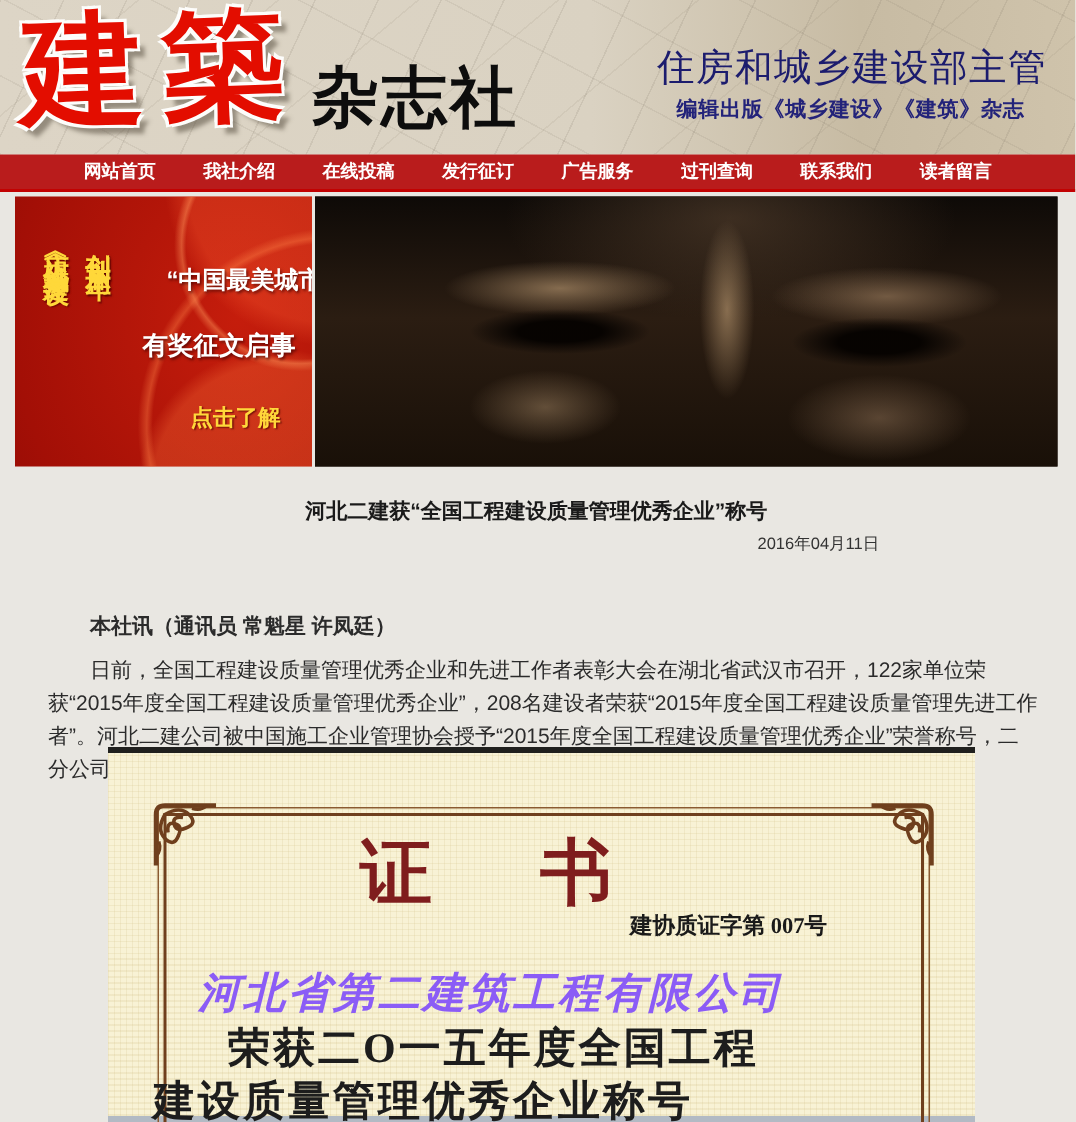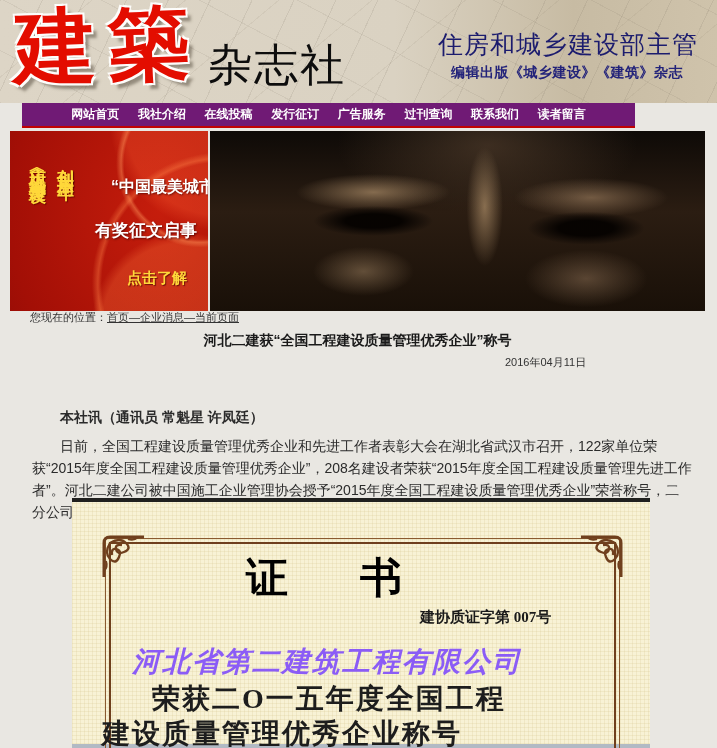--- a/index.html
+++ b/index.html
@@ -18,38 +18,37 @@
   }
   .logo-main {
     position:absolute; left:14px; top:-4px;
     font-family:"Liberation Serif", serif; font-weight:bold;
     font-size:82px; line-height:100px; color:#e30d00; letter-spacing:12px;
     transform:rotate(-2deg);
     text-shadow: 2px 2px 0 #fdfdfb, -2px -2px 0 #fdfdfb, 2px -2px 0 #fdfdfb, -2px 2px 0 #fdfdfb, 5px 6px 3px rgba(90,80,65,.55);
   }
   .logo-sub {
     position:absolute; left:208px; top:36px;
-    font-size:44px; font-weight:normal; color:#0d0d0d; letter-spacing:2px;text-align:center;
+    font-size:44px; font-weight:bold; color:#0d0d0d; letter-spacing:2px;text-align:center;
   }
   .hdr-supervisor {
     position:absolute; left:438px; top:28px;
     font-size:25px; color:#1c1c6e; letter-spacing:1px;
   }
   .hdr-publisher {
     position:absolute; left:451px; top:64px;
     font-size:14px; font-weight:bold; color:#23237a; letter-spacing:.5px;font-family:Liberation Serif, serif;
   }
 
   
   .nav {
-    position:absolute; left:0; top:103px; width:613px; height:25px;
-    background:#701a75; border-bottom:2px solid #c20202;
+    position:absolute; left:0; top:103px; width:717px; height:25px;
+    background:#b91c1c; border-bottom:2px solid #c20202;
     display:flex; align-items:center; justify-content:space-around;
     padding:0 40px;
-    margin-left:22px;
   }
   .nav-item {
     font-size:12px; font-weight:bold; color:#ffffff; cursor:pointer; white-space:nowrap;
   }
 
   
   .banner {
     position:absolute; left:10px; top:131px; width:198px; height:180px; overflow:hidden;
     cursor:pointer;
     background:
@@ -114,21 +113,21 @@
     position:absolute; left:3px; top:3px; right:3px; bottom:-10px;
     border-top:2px solid #6f3f1d; border-left:2px solid #6f3f1d; border-right:2px solid #6f3f1d;
   }
   .corner-ornament { position:absolute; width:46px; height:46px; }
   .corner-ornament.tl { left:-6px; top:-6px; }
   .corner-ornament.tr { right:-6px; top:-6px; transform:scaleX(-1); }
 
   .cert-title {
     position:absolute; left:0; top:52px; width:578px; text-align:center;
     font-family:"Liberation Serif", serif; font-weight:bold;
-    font-size:42px; color:#000000; letter-spacing:72px; text-indent:46px;
+    font-size:48px; color:#7f1d1d; letter-spacing:72px; text-indent:46px;
     transform:translateX(-24px);
   }
   .cert-number {
     position:absolute; left:348px; top:110px;
     font-family:"Liberation Serif", serif; font-weight:bold; font-size:15px; color:#1a1a1a;
   }
   .cert-company {
     position:absolute; left:60px; top:145px;
     font-family:"Liberation Serif", serif; font-style:italic; font-weight:bold;
     font-size:28px; color:#8b5cf6; letter-spacing:2px;
@@ -170,23 +169,20 @@
   <div class="banner">
     <div class="banner-vert col-left">庆祝《城乡建设》</div>
     <div class="banner-vert col-right">创刊六十周年</div>
     <div class="banner-headline">“中国最美城市”</div>
     <div class="banner-subheadline">有奖征文启事</div>
     <div class="banner-cta">点击了解</div>
   </div>
 
   <div class="photo"></div>
 
-  <div class="breadcrumb">
-    <span>您现在的位置：</span><span class="trail"><span class="crumb">首页</span><span>—</span><span class="crumb">企业消息</span><span>—</span><span>当前页面</span></span>
-  </div>
 
   <div class="article-title">河北二建获“全国工程建设质量管理优秀企业”称号</div>
   <div class="article-date">2016年04月11日</div>
 
   <div class="article-body">
     <div class="article-byline">本社讯（通讯员 常魁星 许凤廷）</div>
     <div class="article-para">日前，全国工程建设质量管理优秀企业和先进工作者表彰大会在湖北省武汉市召开，122家单位荣获“2015年度全国工程建设质量管理优秀企业”，208名建设者荣获“2015年度全国工程建设质量管理先进工作者”。河北二建公司被中国施工企业管理协会授予“2015年度全国工程建设质量管理优秀企业”荣誉称号，二分公司副经理杨会有荣获“2015年度全国工程建设质量管理先进工作者”荣誉称号。</div>
   </div>
 
   <div class="certificate">

